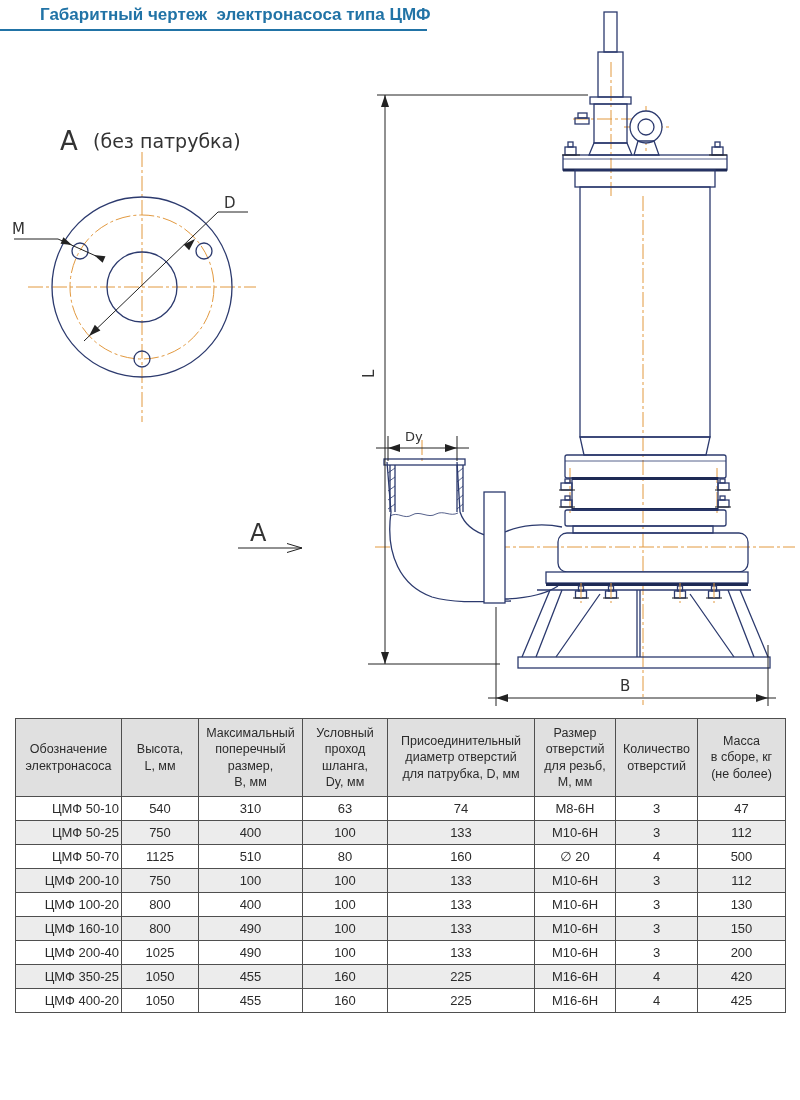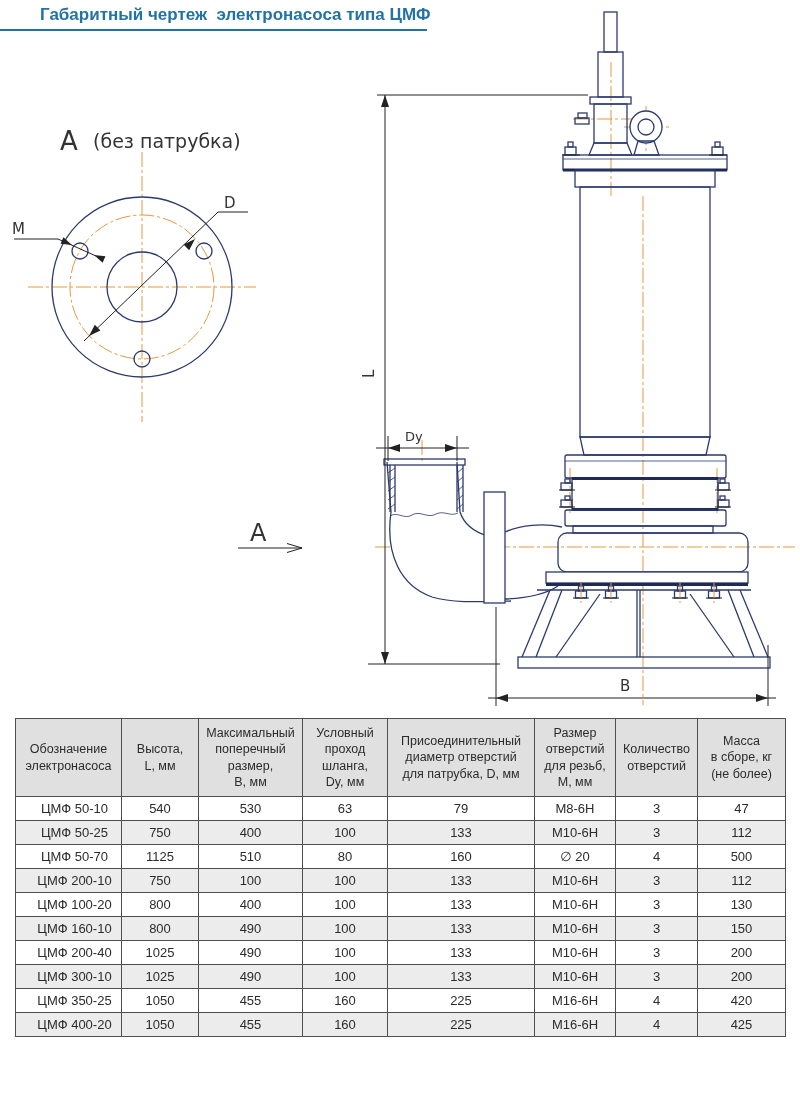--- a/index.html
+++ b/index.html
@@ -24,21 +24,21 @@
   .arr{fill:var(--dimension);stroke:none;}
   .dtxt{fill:#333;font-family:"DejaVu Sans",sans-serif;}
   
   #spec-table{position:absolute;left:15px;top:718px;width:770px;border-collapse:collapse;
               font-size:13px;color:#2b2b2b;table-layout:fixed;}
   #spec-table th,#spec-table td{border:1px solid #4f4f4f;}
   #spec-table{border:1.5px solid #3f3f3f;}
   #spec-table th{background:#e0e0e0;font-size:12.5px;font-weight:400;line-height:1.3;
                  padding:6px 2px;white-space:pre-line;vertical-align:middle;}
   #spec-table td{height:23px;text-align:center;padding:0 2px;}
-  #spec-table td.name-col{text-align:center;padding-left:14px;}
+  #spec-table td.name-col{text-align:right;padding-left:14px;}
   #spec-table tbody tr:nth-child(even){background:#ececec;}
 </style>
 </head>
 <body>
 
 <div id="page">
 
   <div id="title-bar">Габаритный чертеж  электронасоса типа ЦМФ</div>
 
   <svg id="drawing" width="800" height="710" viewBox="0 0 800 710" xmlns="http://www.w3.org/2000/svg">
@@ -246,23 +246,23 @@
 отверстий</th>
         <th>Масса
 в сборе, кг
 (не более)</th>
       </tr>
     </thead>
     <tbody>
         <tr>
           <td class="name-col">ЦМФ 50-10</td>
           <td>540</td>
-          <td>530</td>
+          <td>310</td>
           <td>63</td>
-          <td>79</td>
+          <td>74</td>
           <td>М8-6Н</td>
           <td>3</td>
           <td>47</td>
         </tr>
         <tr>
           <td class="name-col">ЦМФ 50-25</td>
           <td>750</td>
           <td>400</td>
           <td>100</td>
           <td>133</td>
@@ -314,30 +314,20 @@
           <td class="name-col">ЦМФ 200-40</td>
           <td>1025</td>
           <td>490</td>
           <td>100</td>
           <td>133</td>
           <td>М10-6Н</td>
           <td>3</td>
           <td>200</td>
         </tr>
         <tr>
-          <td class="name-col">ЦМФ 300-10</td>
-          <td>1025</td>
-          <td>490</td>
-          <td>100</td>
-          <td>133</td>
-          <td>М10-6Н</td>
-          <td>3</td>
-          <td>200</td>
-        </tr>
-        <tr>
           <td class="name-col">ЦМФ 350-25</td>
           <td>1050</td>
           <td>455</td>
           <td>160</td>
           <td>225</td>
           <td>М16-6Н</td>
           <td>4</td>
           <td>420</td>
         </tr>
         <tr>

